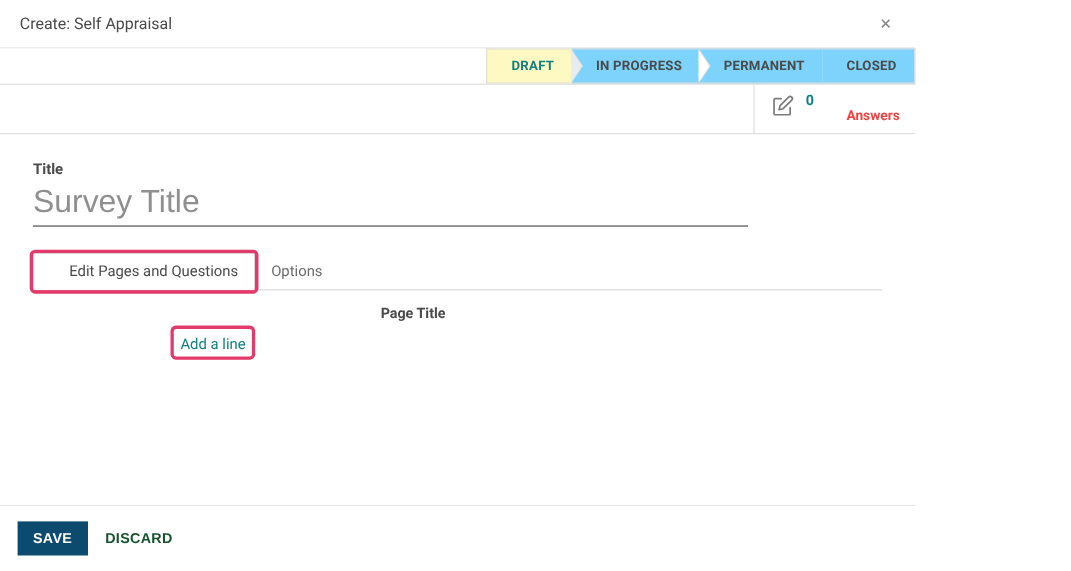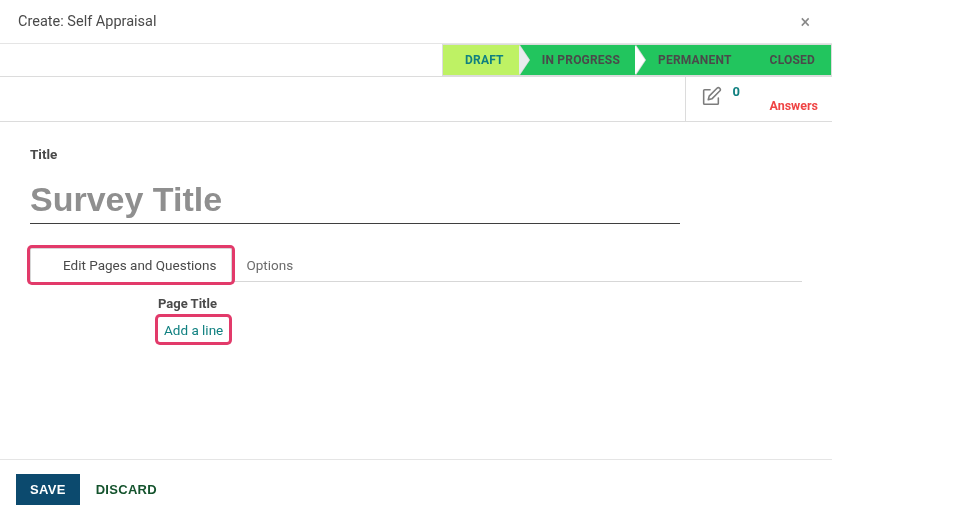--- a/index.html
+++ b/index.html
@@ -5,50 +5,50 @@
   * { box-sizing: border-box; margin: 0; padding: 0; }
   html, body { width: 974px; height: 519px; font-family: -apple-system, BlinkMacSystemFont, "Segoe UI", Roboto, Helvetica, Arial, sans-serif; color: #4a4a4a; background: #fff; }
   .modal { width: 832px; height: 519px; display: flex; flex-direction: column; }
 
   .modal-header { height: 44px; display: flex; align-items: center; padding: 0 18px; border-bottom: 1px solid #e5e5e5; }
   .modal-title { font-size: 14.5px; color: #4a4a4a; flex: 1; }
   .close-x { font-size: 18px; color: #888; cursor: pointer; padding: 4px; }
 
   .statusbar-wrap { display: flex; justify-content: flex-end; padding: 0; border-bottom: 1px solid #dcdcdc; }
   .statusbar { display: flex; height: 32px; }
-  .status-step { position: relative; display: flex; align-items: center; padding: 0 16px 0 22px; font-size: 12px; font-weight: 700; letter-spacing: .2px; color: #4a4a4a; background: #22c55e; border-top: 1px solid #dcdcdc; border-bottom: 1px solid #dcdcdc; cursor: pointer; }
+  .status-step { position: relative; display: flex; align-items: center; padding: 0 16px 0 22px; font-size: 12px; font-weight: 700; letter-spacing: .2px; color: #4a4a4a; background: #7dd3fc; border-top: 1px solid #dcdcdc; border-bottom: 1px solid #dcdcdc; cursor: pointer; }
   .status-step:first-child { border-left: 1px solid #dcdcdc; }
   .status-step .arrow { position: absolute; right: -10px; top: 0; width: 0; height: 0; border-top: 15px solid transparent; border-bottom: 15px solid transparent; border-left: 10px solid #dcdcdc; z-index: 2; }
   .status-step .arrow-inner { position: absolute; right: -9px; top: 0; width: 0; height: 0; border-top: 15px solid transparent; border-bottom: 15px solid transparent; border-left: 10px solid #fff; z-index: 3; }
-  .status-step.active { background: #bef264; color: #108080; }
+  .status-step.active { background: #fef9c3; color: #108080; }
   .status-step.active .arrow-inner { border-left-color: #e9ecee; }
   .status-step:last-child { padding-right: 16px; border-right: 1px solid #dcdcdc; }
   .status-step:last-child .arrow, .status-step:last-child .arrow-inner { display: none; }
 
   .stat-buttons-row { display: flex; justify-content: flex-end; border-bottom: 1px solid #dcdcdc; }
   .stat-button { display: flex; align-items: center; gap: 10px; padding: 8px 14px; border-left: 1px solid #dcdcdc; min-width: 130px; cursor: pointer; }
   .stat-button .icon { color: #7c7c7c; }
   .stat-button .vals { display: flex; flex-direction: column; line-height: 1.1; }
   .stat-button .num { color: #108080; font-weight: 700; font-size: 13px; }
   .stat-button .lbl { color: #ef4444; font-size: 12.5px; font-weight: 700; margin-left: 37px; }
 
   .form-body { flex: 1; display: flex; flex-direction: column; }
   .title-section { padding: 24px 30px 8px 30px; }
-  .field-label { font-size: 13.5px; font-weight: 700; color: #4a4a4a; margin-bottom: 16px; }
-  .title-input { width: 650px; border: none; border-bottom: 1px solid #3f3f3f; font-size: 34px; font-weight: 700; padding: 2px 0 4px 0; outline: none; color: #333; background: transparent; }
+  .field-label { font-size: 13.5px; font-weight: 700; color: #4a4a4a; margin-bottom: 4px; }
+  .title-input { width: 650px; border: none; border-bottom: 1px solid #3f3f3f; font-size: 29px; font-weight: 400; padding: 2px 0 4px 0; outline: none; color: #333; background: transparent; }
   .title-input::placeholder { color: #8f8f8f; }
 
   .notebook { margin: 16px 30px 0 30px; }
   .tabs { display: flex; border-bottom: 1px solid #d7d7d7; }
   .tab { padding: 8px 14px; font-size: 13.5px; color: #6b6b6b; border: 1px solid transparent; border-bottom: none; margin-bottom: -1px; cursor: pointer; }
   .tab.active { border: 1px solid #d7d7d7; border-bottom: 1px solid #fff; background: #fff; color: #4a4a4a; padding-left: 32px; }
   .tab.highlight-box { box-shadow: 0 0 0 3px #e23a6a; border-radius: 2px; }
 
   .tab-pane { padding-top: 10px; }
-  .list-header { display: flex; font-size: 13px; font-weight: 700; color: #4a4a4a; padding: 4px 0 6px 0; }
+  .list-header { display: flex; font-size: 13px; font-weight: 700; color: #4a4a4a; padding: 4px 0 6px 0; text-align: right; }
   .col-page-title { width: 375px; padding-left: 128px; }
   .col-questions { flex: 1; }
 
   .add-line-row { padding-left: 128px; }
   .add-line-inner { display: inline-block; box-shadow: 0 0 0 3px #e23a6a; border-radius: 2px; padding: 3px 6px; }
   .add-line-link { color: #108080; font-size: 13.5px; cursor: pointer; }
 
   .spacer { flex: 1; }
   .bottom-divider { border-top: 1px solid #e5e5e5; }
   .footer { display: flex; align-items: center; gap: 16px; padding: 14px 16px; }

